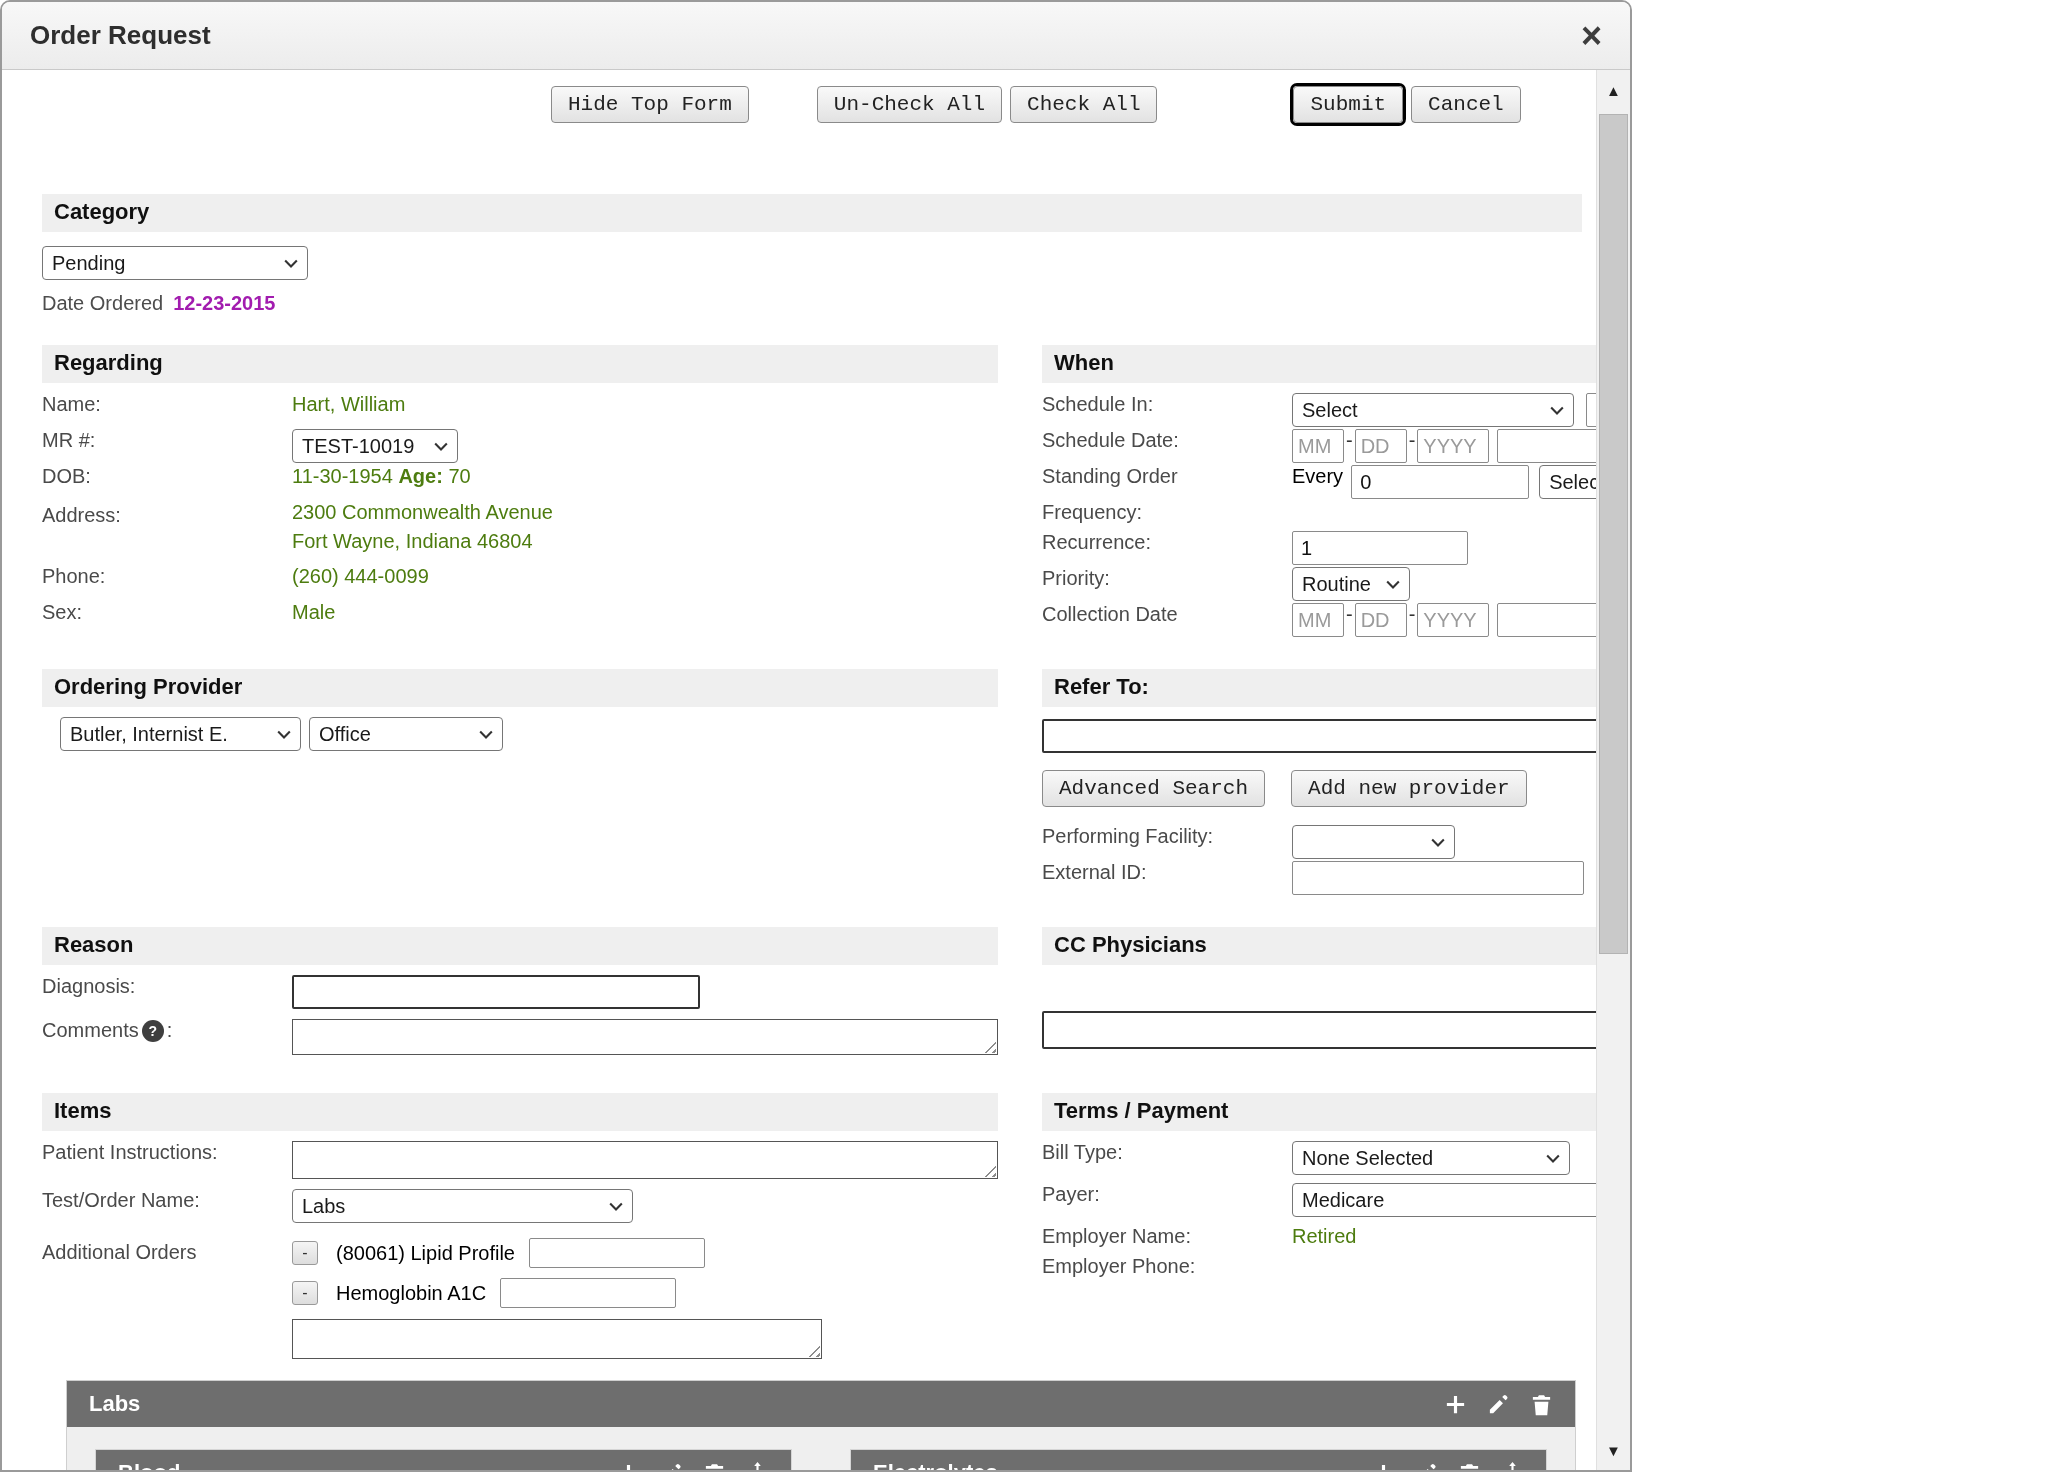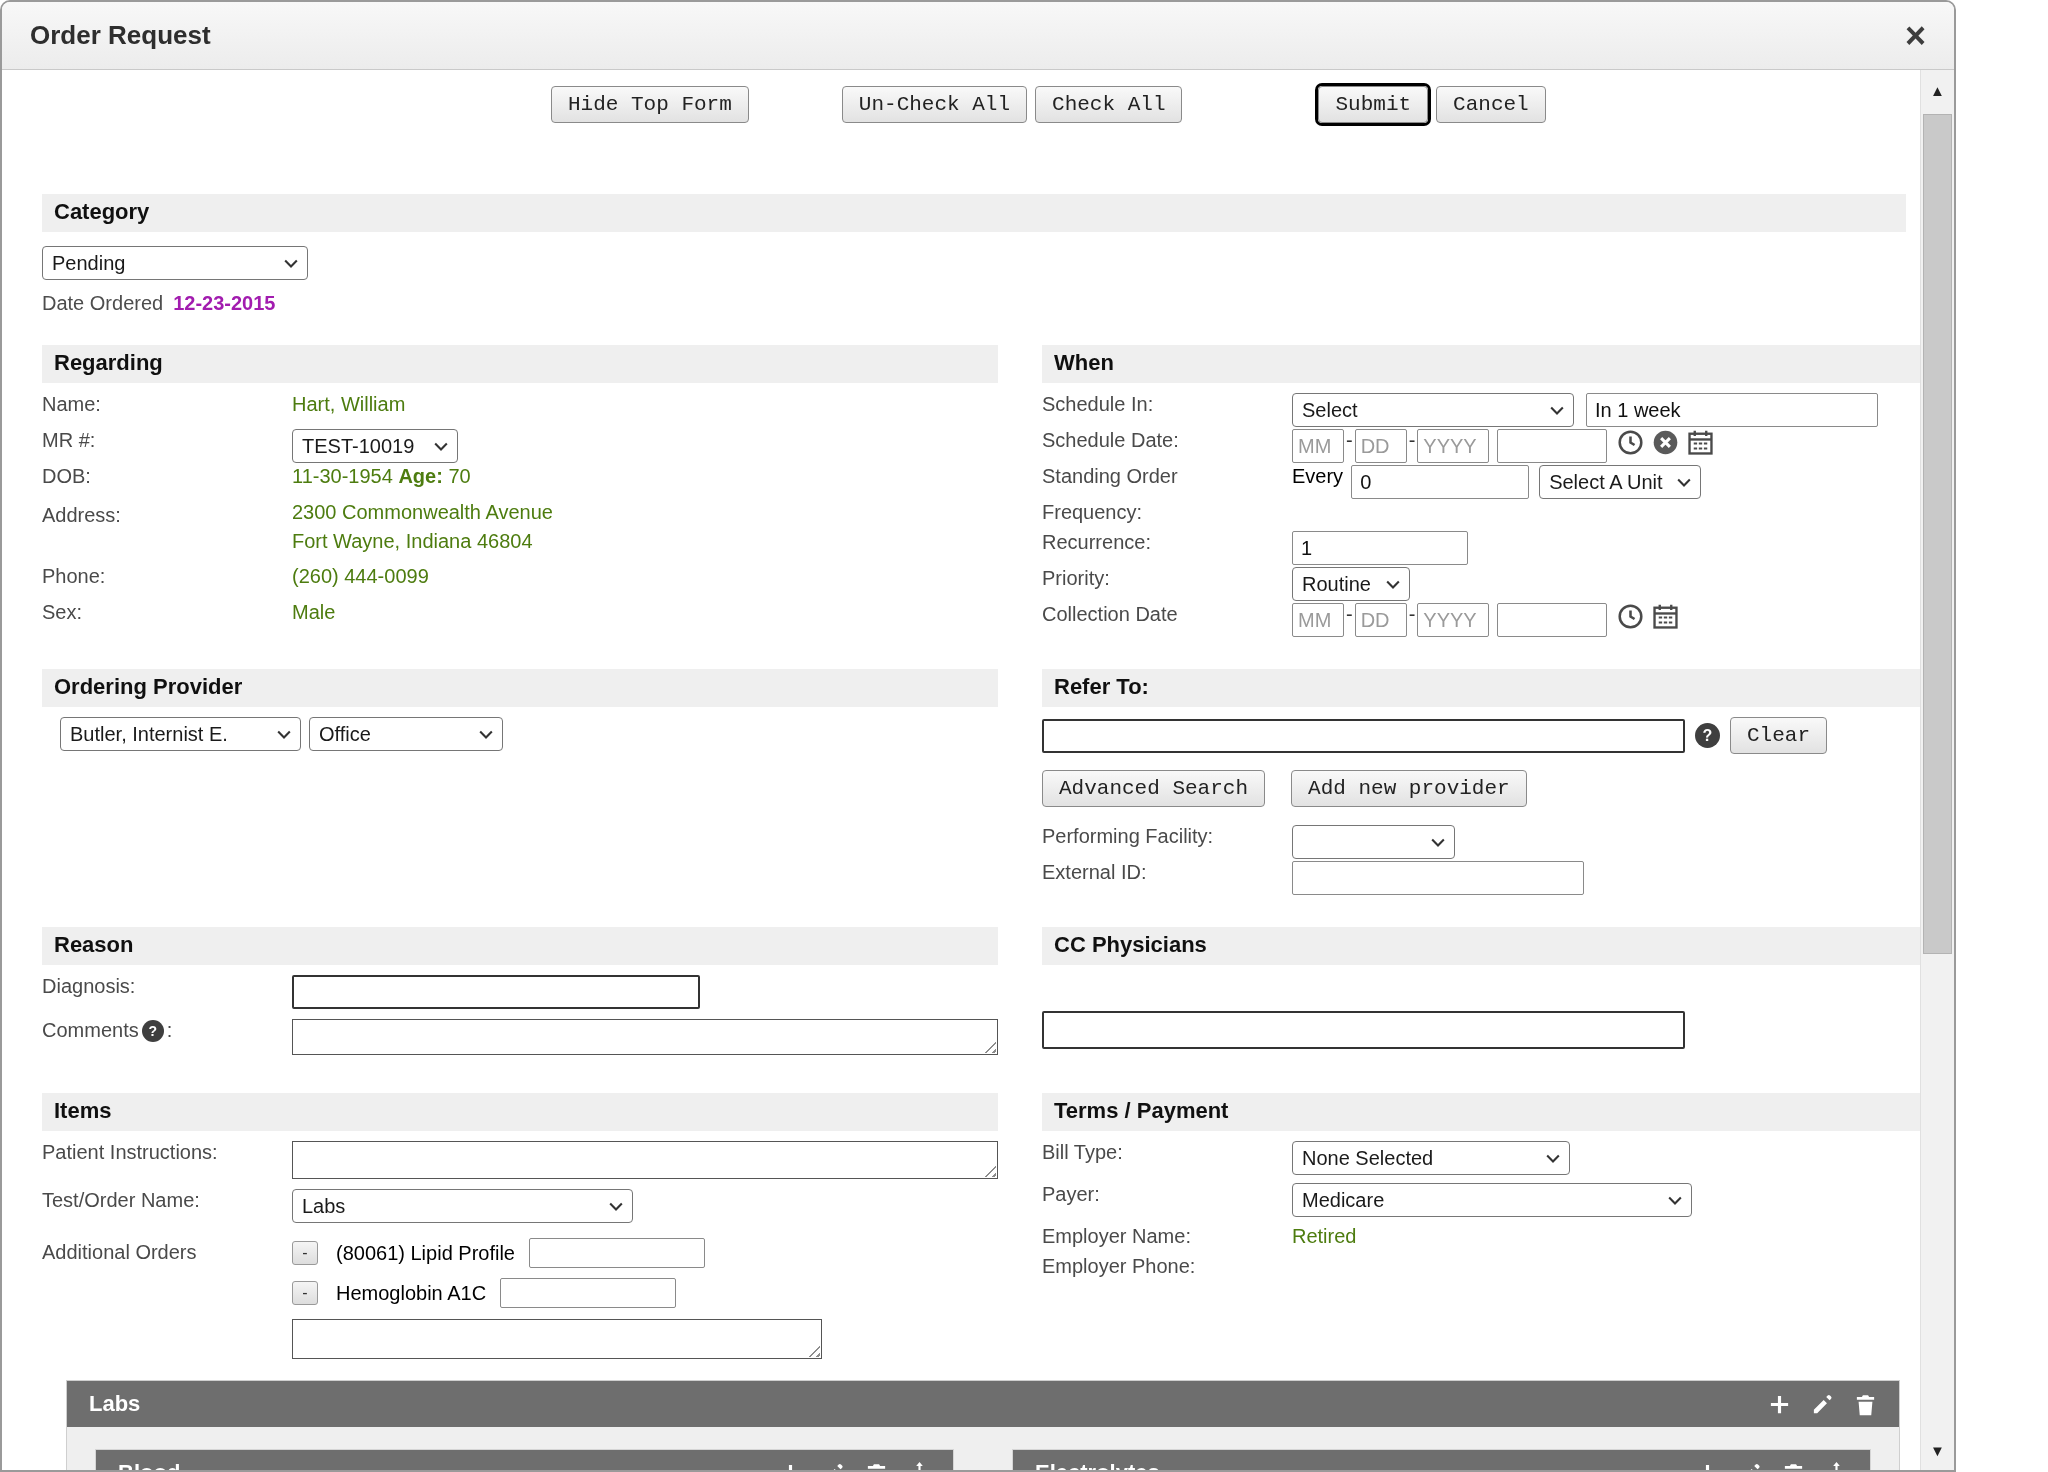--- a/index.html
+++ b/index.html
@@ -1,39 +1,39 @@
 <!DOCTYPE html>
 <html><head>
 <meta charset="utf-8">
 <style>
   * { box-sizing: border-box; margin: 0; padding: 0; }
   html, body { width: 2048px; height: 1472px; overflow: hidden; }
   body { font-family: "Liberation Sans", sans-serif; font-size: 20px; color: #1a1a1a; background: #fff; }
 
-  .dialog { width: 1956px; height: 1472px; border: 2px solid #9a9a9a; border-radius: 10px 10px 0 0; overflow: hidden; display: flex; flex-direction: column; background: #fff; }
+  .dialog { width: 1632px; height: 1472px; border: 2px solid #9a9a9a; border-radius: 10px 10px 0 0; overflow: hidden; display: flex; flex-direction: column; background: #fff; }
 
   .titlebar { height: 68px; flex: none; background: linear-gradient(#f8f8f8, #ececec); border-bottom: 1px solid #c9c9c9; display: flex; align-items: center; padding: 0 28px; }
   .title { font-weight: bold; font-size: 26px; color: #2e2e2e; }
   .close { margin-left: auto; font-size: 36px; font-weight: bold; color: #3d3d3d; line-height: 1; cursor: pointer; }
 
   .bodywrap { position: relative; flex: 1; }
   .content { position: absolute; top: 0; left: 0; right: 34px; bottom: 0; padding: 8px 14px 0 40px; overflow: hidden; }
 
   
   .scrollbar { position: absolute; top: 0; right: 0; bottom: 0; width: 34px; background: #f1f1f1; border-left: 1px solid #e0e0e0; }
   .sb-btn { height: 40px; display: flex; align-items: center; justify-content: center; font-size: 15px; color: #222; }
   .sb-down { position: absolute; bottom: 0; left: 0; right: 0; }
   .sb-thumb { position: absolute; top: 44px; left: 2px; right: 2px; height: 840px; background: #c9c9c9; border: 1px solid #b3b3b3; }
 
   
   .toolbar { display: flex; align-items: center; height: 52px; }
   .btn { background: linear-gradient(#f9f9f9, #e2e2e2); border: 1px solid #8a8a8a; border-radius: 4px; padding: 6px 16px; font-family: Liberation Mono, monospace; font-size: 21px; color: #222; cursor: pointer; white-space: nowrap; }
   .btn-focused { box-shadow: 0 0 0 3px #000; }
   .tb-hide { margin-left: 509px; }
-  .tb-uncheck { margin-left: 93px; }
+  .tb-uncheck { margin-left: 68px; }
   .tb-check { margin-left: 8px; }
   .tb-submit { margin-left: 136px; }
   .tb-cancel { margin-left: 8px; }
 
   .band { background: #efefef; font-weight: bold; font-size: 22px; color: #101010; padding: 5px 12px; height: 38px; }
   .cat-band { margin-top: 64px; }
 
   
   .sel { display: inline-flex; align-items: center; border: 1px solid #767676; border-radius: 4px; background: #fff; height: 34px; padding: 0 9px; gap: 8px; cursor: pointer; }
   .sel-text { flex: 1; white-space: nowrap; overflow: hidden; }

